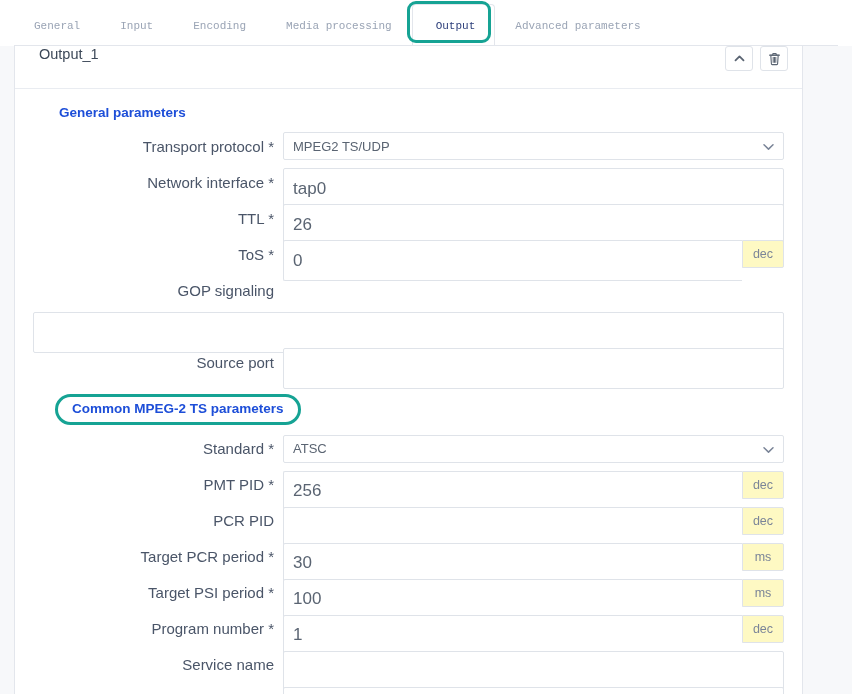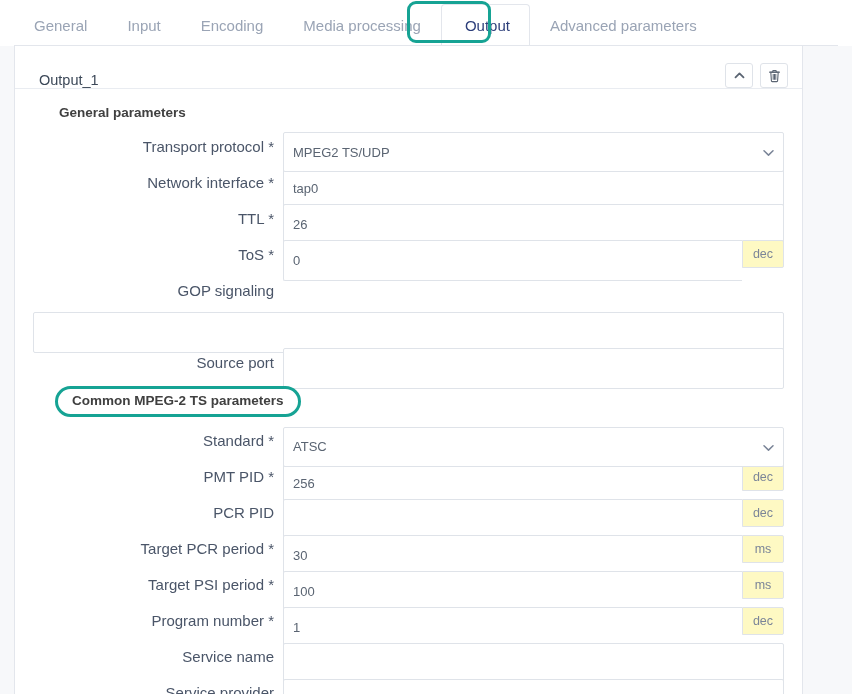--- a/index.html
+++ b/index.html
@@ -23,31 +23,32 @@
     background: #ffffff;
     display: flex;
     align-items: stretch;
     padding-left: 14px;
     box-sizing: border-box;
   }
   .tab {
     display: flex;
     align-items: center;
     padding: 0 19px;
-    font-size: 15px;
+    font-size: 11px;
     color: #9aa4b5;
     background: transparent;
     border: 1px solid transparent;
     border-bottom: none;
     border-radius: 4px 4px 0 0;
     cursor: pointer;
     white-space: nowrap;
     margin-top: 4px;
     position: relative;
     box-sizing: border-box;
+    font-family: Liberation Mono, monospace;
   }
   .tab.active {
     color: #2c3e7a;
     background: #ffffff;
     border-color: #e3e6ec;
     font-weight: 400;
     padding-left: 23px;
   }
 
   
@@ -80,21 +81,21 @@
   .card {
     background: #ffffff;
     border: 1px solid #e3e6ec;
     border-top: none;
     box-sizing: border-box;
     width: 789px;
   }
   .card-header {
     height: 43px;
     display: flex;
-    align-items: flex-end;
+    align-items: flex-start;
     justify-content: space-between;
     padding: 0 14px 0 24px;
     border-bottom: 1px solid #e9ecf1;
     box-sizing: border-box;
   }
   .card-title {
     font-size: 14.5px;
     color: #3c4858;
   }
   .header-actions {
@@ -116,26 +117,26 @@
   .icon-btn svg { display: block; }
 
   .card-body {
     padding: 14px 18px 8px 18px;
   }
 
   
   .section-title {
     font-size: 13.5px;
     font-weight: bold;
-    color: #404040;
+    color: #1d4ed8;
     margin: 2px 0 12px 26px;
   }
   .section-title.pill {
     display: inline-block;
-    margin: 2px 0 10px 22px;
+    margin: 10px 0 10px 22px;
     padding: 5px 14px 6px 14px;
     border: 3px solid #16a394;
     border-radius: 18px;
     line-height: 1;
   }
   .section-title-wrap { display: block; }
 
   
   .row {
     display: flex;
@@ -163,21 +164,21 @@
   }
 
   .field {
     flex: 1;
     border: 1px solid #dfe3e9;
     background: #ffffff;
     height: 41px;
     display: flex;
     align-items: center;
     padding: 0 9px;
-    font-size: 13px;
+    font-size: 17px;
     color: #5a6472;
     box-sizing: border-box;
     border-radius: 2px;
     overflow: hidden;
     white-space: nowrap;
   }
   .field.has-addon { border-radius: 2px 0 0 2px; border-right: none; }
 
   .addon {
     width: 42px;
@@ -191,21 +192,21 @@
     font-size: 12.5px;
     color: #7b8598;
     box-sizing: border-box;
   }
 
   .select {
     flex: 1;
     position: relative;
     border: 1px solid #dfe3e9;
     background: #ffffff;
-    height: 40px;
+    height: 28px;
     display: flex;
     align-items: center;
     padding: 0 26px 0 9px;
     font-size: 13px;
     color: #5a6472;
     box-sizing: border-box;
     border-radius: 2px;
     cursor: pointer;
     white-space: nowrap;
   }

